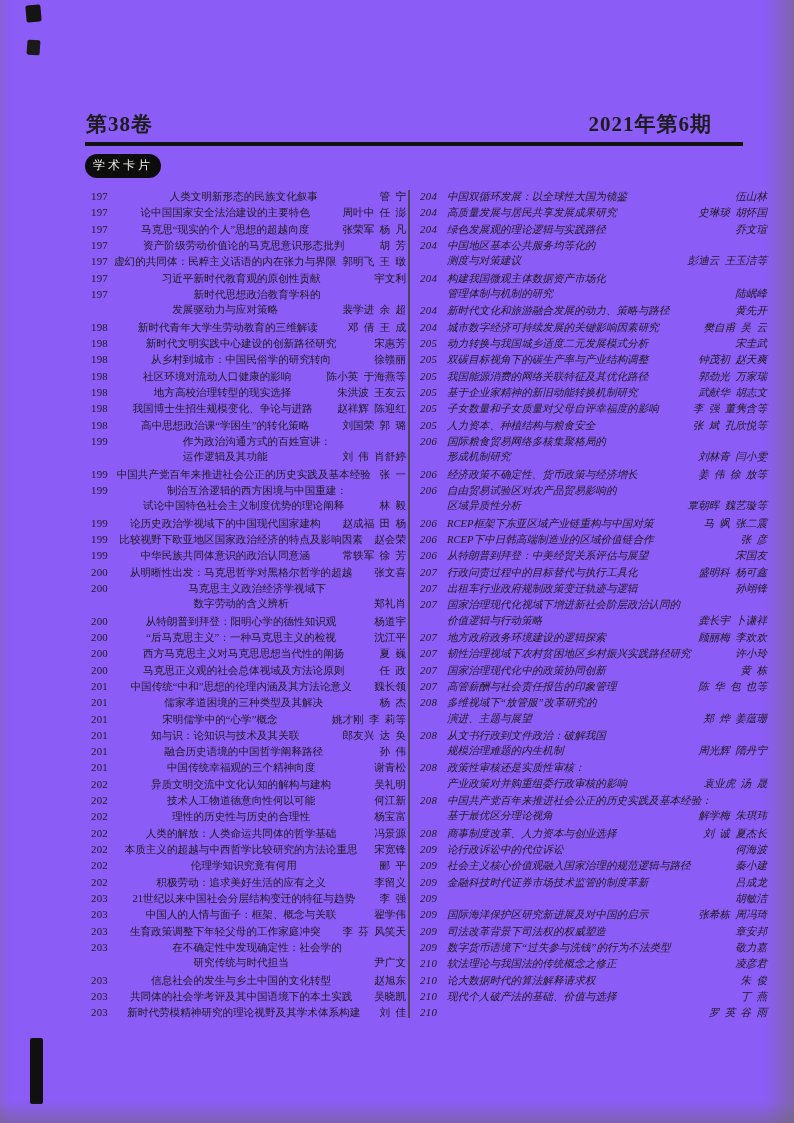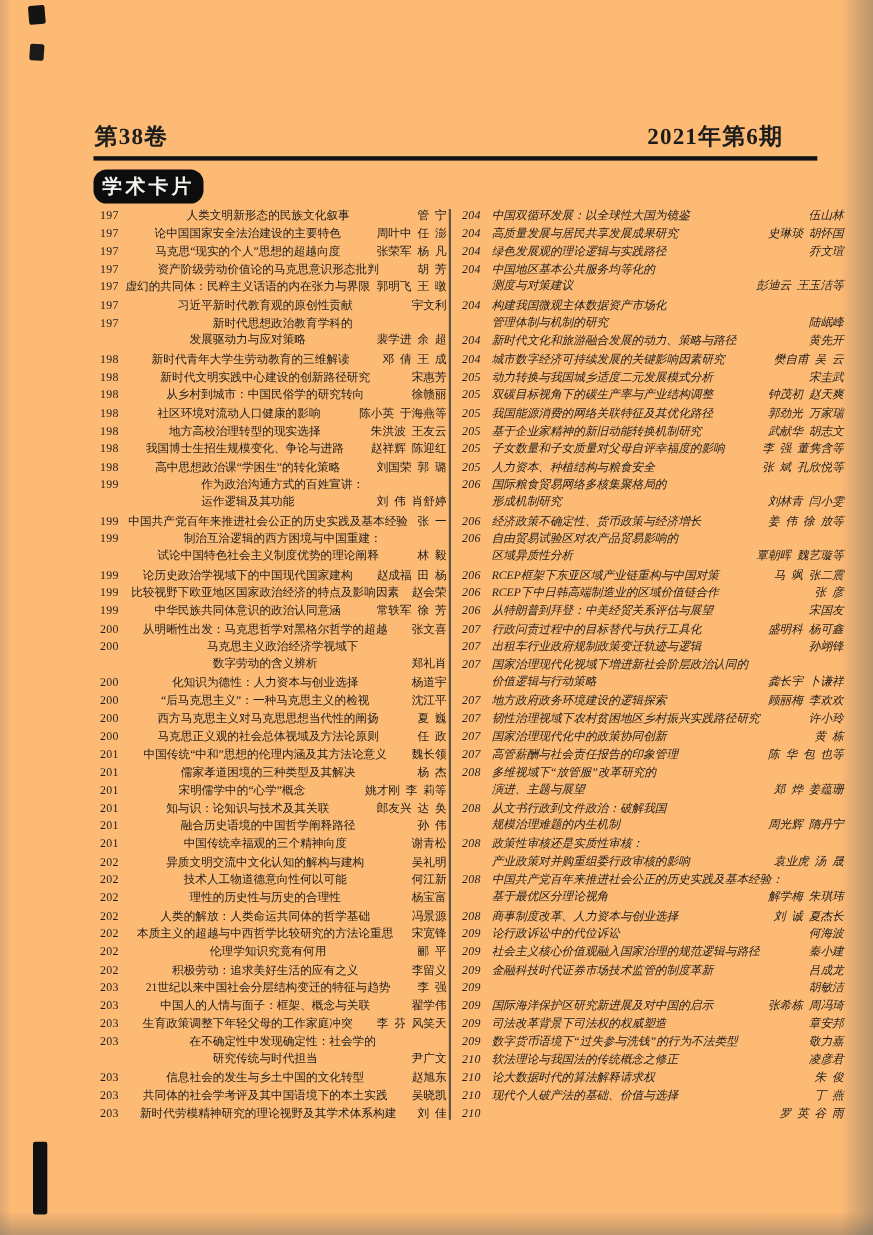--- a/index.html
+++ b/index.html
@@ -1,19 +1,19 @@
 <!DOCTYPE html>
 <html><head>
 <meta charset="utf-8">
 <style>
   html,body{margin:0;padding:0;background:#8a8781;}
   #page{
     position:relative;
     width:794px;height:1123px;
-    background:#fdba74;
+    background:#8b5cf6;
     overflow:hidden;
     font-family:"Liberation Serif","DejaVu Serif",serif;
     color:#1c1c1c;
   }
   
   .edge-right{position:absolute;top:0;right:0;width:30px;height:100%;
     background:linear-gradient(to right, rgba(115,110,102,0), rgba(115,110,102,0.50));}
   .edge-bottom{position:absolute;left:0;bottom:0;width:100%;height:22px;
     background:linear-gradient(to bottom, rgba(110,105,98,0), rgba(110,105,98,0.45));}
   .edge-left{position:absolute;top:0;left:0;width:10px;height:100%;
@@ -21,21 +21,21 @@
   
   .mark-a{position:absolute;left:26px;top:5px;width:15px;height:17px;background:#141414;transform:rotate(-5deg);border-radius:2px;}
   .mark-b{position:absolute;left:27px;top:40px;width:13px;height:15px;background:#1a1a1a;transform:rotate(4deg);border-radius:2px;}
   .mark-c{position:absolute;left:30px;top:1038px;width:13px;height:66px;background:#101010;border-radius:2px;}
 
   
   .volume{position:absolute;left:86px;top:110px;font-size:21px;font-weight:bold;letter-spacing:1px;}
   .issue{position:absolute;right:82px;top:110px;font-size:21px;font-weight:bold;letter-spacing:1px;}
   .rule{position:absolute;left:85px;top:142px;width:658px;height:4px;background:#121212;}
   .section-badge{position:absolute;left:85px;top:154px;background:#0d0d0d;color:#f4f2ec;
-    font-size:18px;font-weight:bold;letter-spacing:3px;padding:3px 8px 4px 8px;border-radius:12px;}
+    font-size:12px;font-weight:normal;letter-spacing:3px;padding:3px 8px 4px 8px;border-radius:12px;}
 
   
   .col{position:absolute;top:188px;}
   #col-left{left:86px;width:320px;text-align:center;}
   #col-right{left:420px;width:347px;font-style:italic;}
   .divider{position:absolute;left:408px;top:190px;width:2px;height:828px;background:#3d3b38;opacity:.8;}
 
   .toc-line{display:flex;align-items:baseline;line-height:16.34px;height:16.34px;}
   .pg{flex:0 0 27px;font-size:10.8px;letter-spacing:.3px;}
   .ti{flex:1 1 auto;min-width:0;overflow:hidden;white-space:pre;font-size:10.6px;}
@@ -180,21 +180,21 @@
         <span class="ti">马克思主义政治经济学视域下</span>
         <span class="au"></span>
       </div>
       <div class="toc-line">
         <span class="pg"></span>
         <span class="ti">数字劳动的含义辨析</span>
         <span class="au">郑礼肖</span>
       </div>
       <div class="toc-line">
         <span class="pg">200</span>
-        <span class="ti">化知识为德性：人力资本与创业选择</span>
+        <span class="ti">从特朗普到拜登：阳明心学的德性知识观</span>
         <span class="au">杨道宇</span>
       </div>
       <div class="toc-line">
         <span class="pg">200</span>
         <span class="ti">“后马克思主义”：一种马克思主义的检视</span>
         <span class="au">沈江平</span>
       </div>
       <div class="toc-line">
         <span class="pg">200</span>
         <span class="ti">西方马克思主义对马克思思想当代性的阐扬</span>

